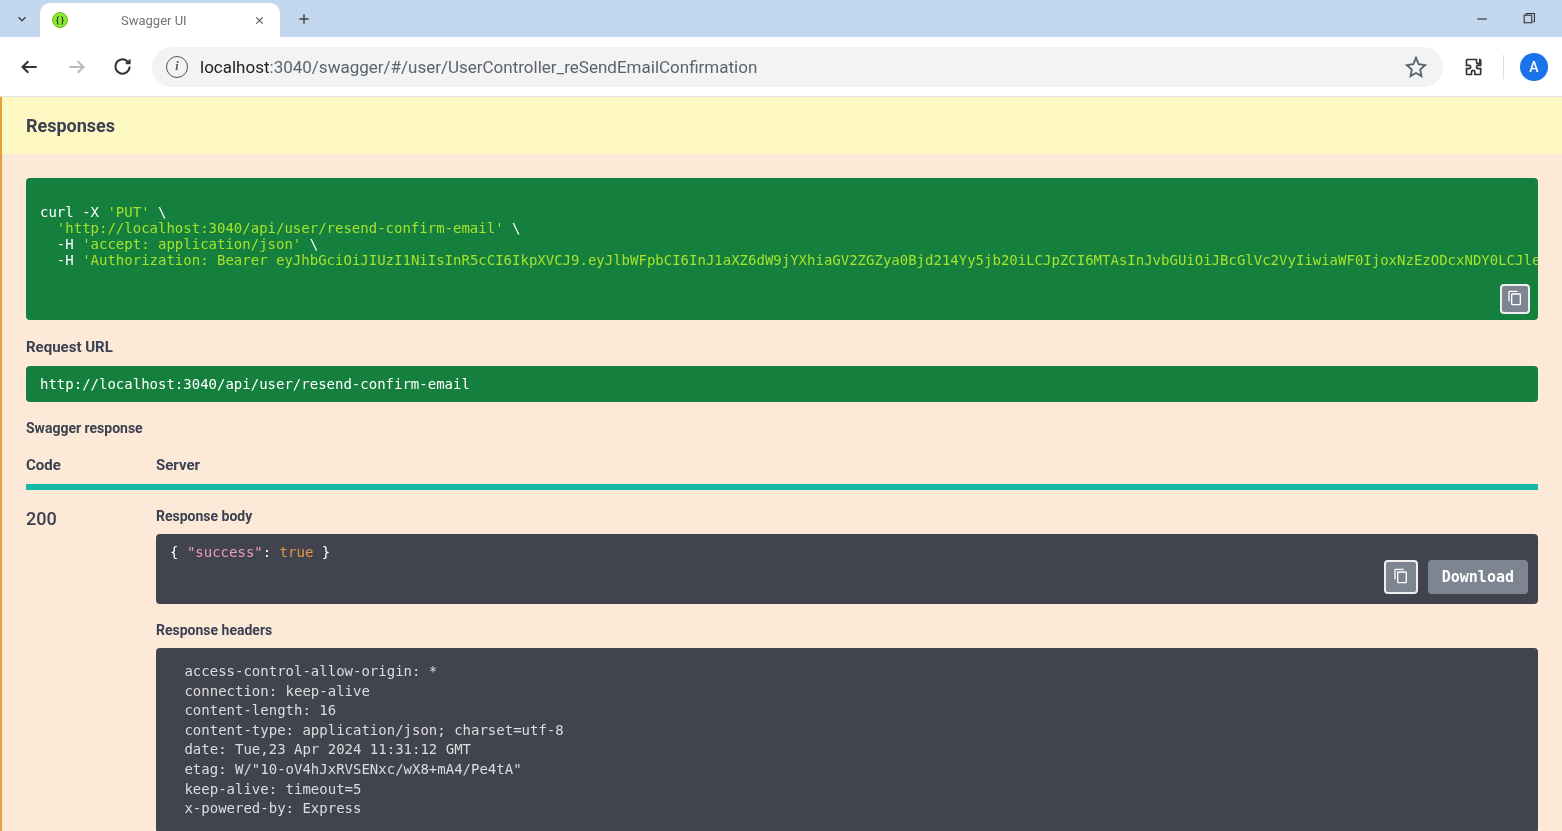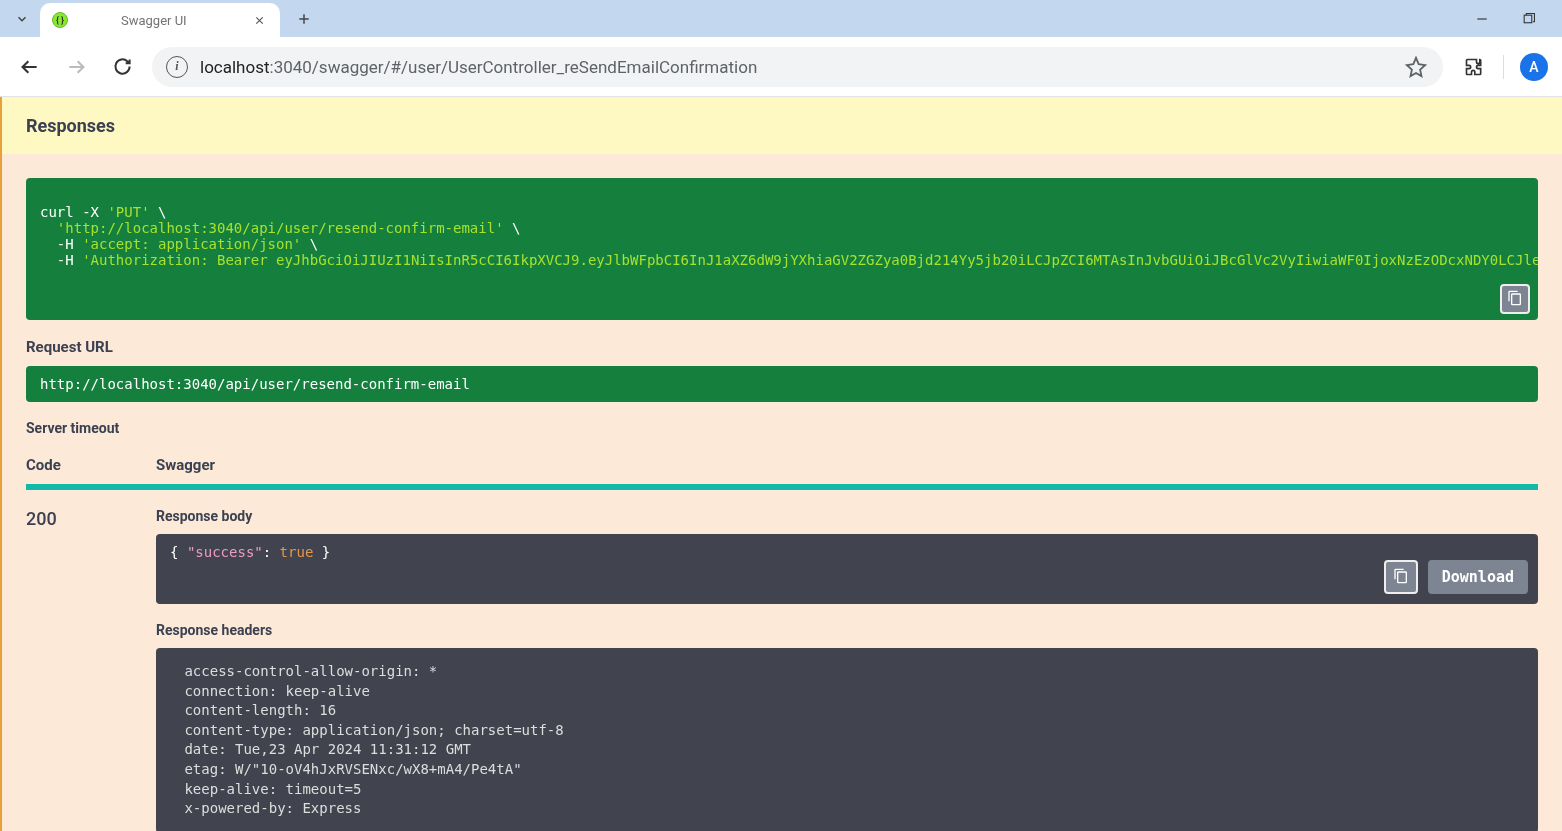--- a/index.html
+++ b/index.html
@@ -167,25 +167,25 @@
                 <path d="M16 1H4a2 2 0 00-2 2v14h2V3h12V1zm3 4H8a2 2 0 00-2 2v14a2 2 0 002 2h11a2 2 0 002-2V7a2 2 0 00-2-2zm0 16H8V7h11v14z"></path>
               </svg></span>
         </div>
       </div>
 
       <div class="spacer-sm"></div>
       <div class="section-label">Request URL</div>
       <div class="code-block"><span>http://localhost:3040/api/user/resend-confirm-email</span></div>
 
       <div class="spacer-sm"></div>
-      <div class="section-label small">Server timeout</div>
+      <div class="section-label small">Swagger response</div>
 
       <div class="table-head">
         <div class="th code">Code</div>
-        <div class="th">Swagger</div>
+        <div class="th">Server</div>
       </div>
 
       <div class="table-row">
         <div class="td-code">200</div>
         <div class="td-details">
           <div class="section-label small">Response body</div>
           <div class="response-body-block">
 <span class="json-key">{</span>
   <span class="json-key-str">"success"</span><span class="json-key">: </span><span class="json-true">true</span>
 <span class="json-key">}</span>

